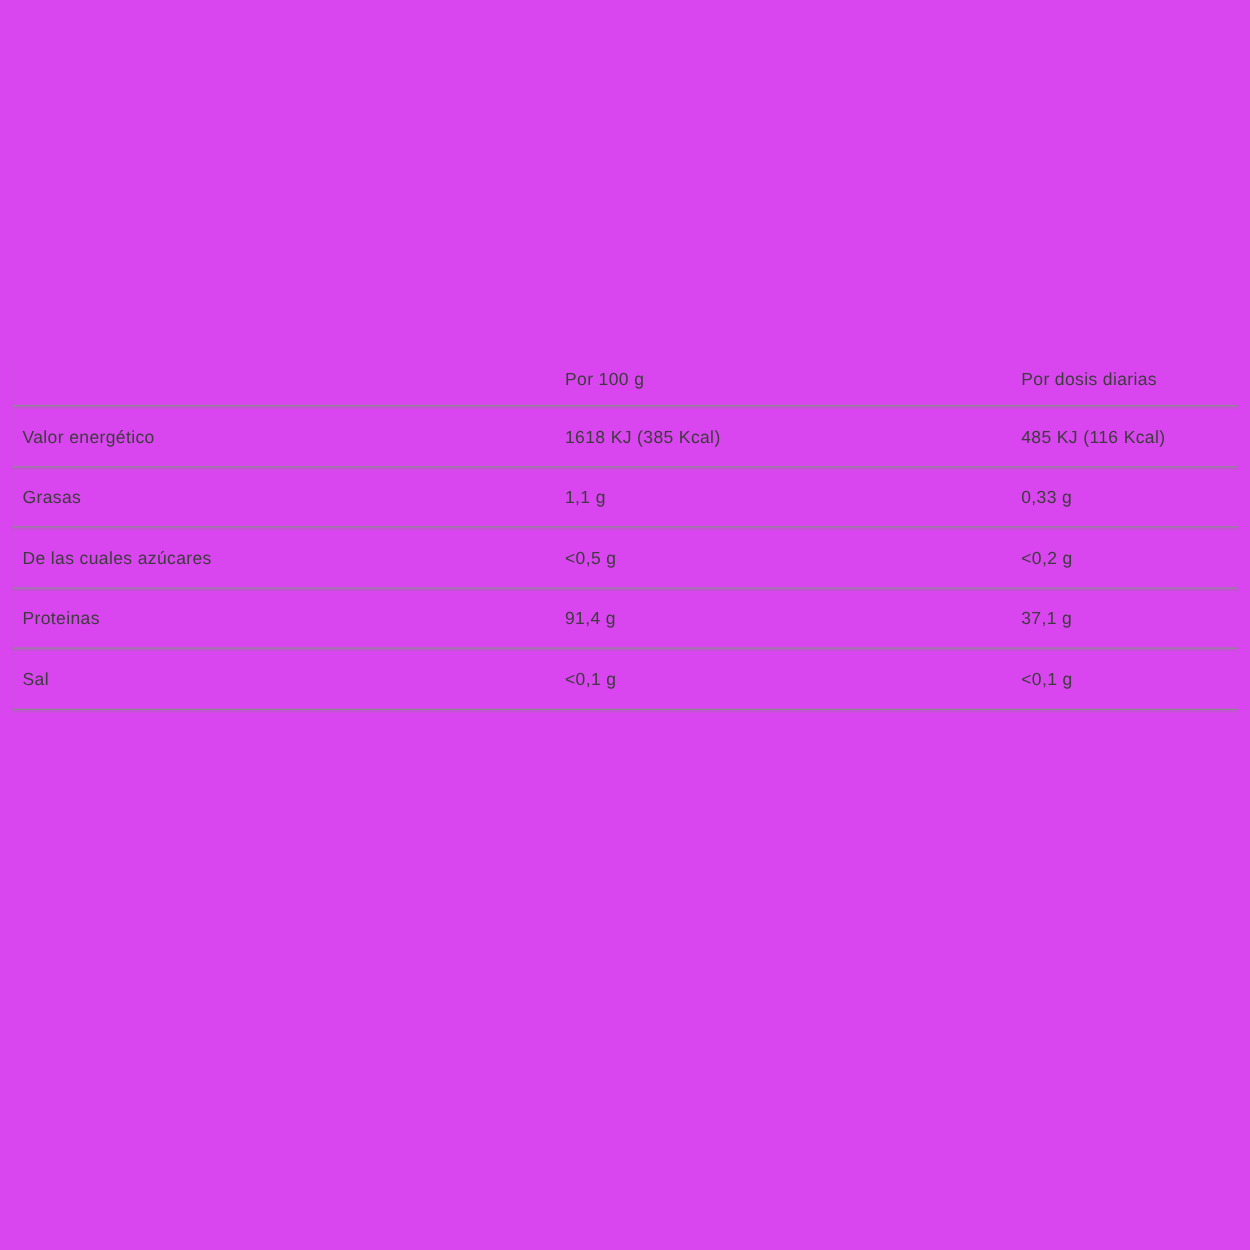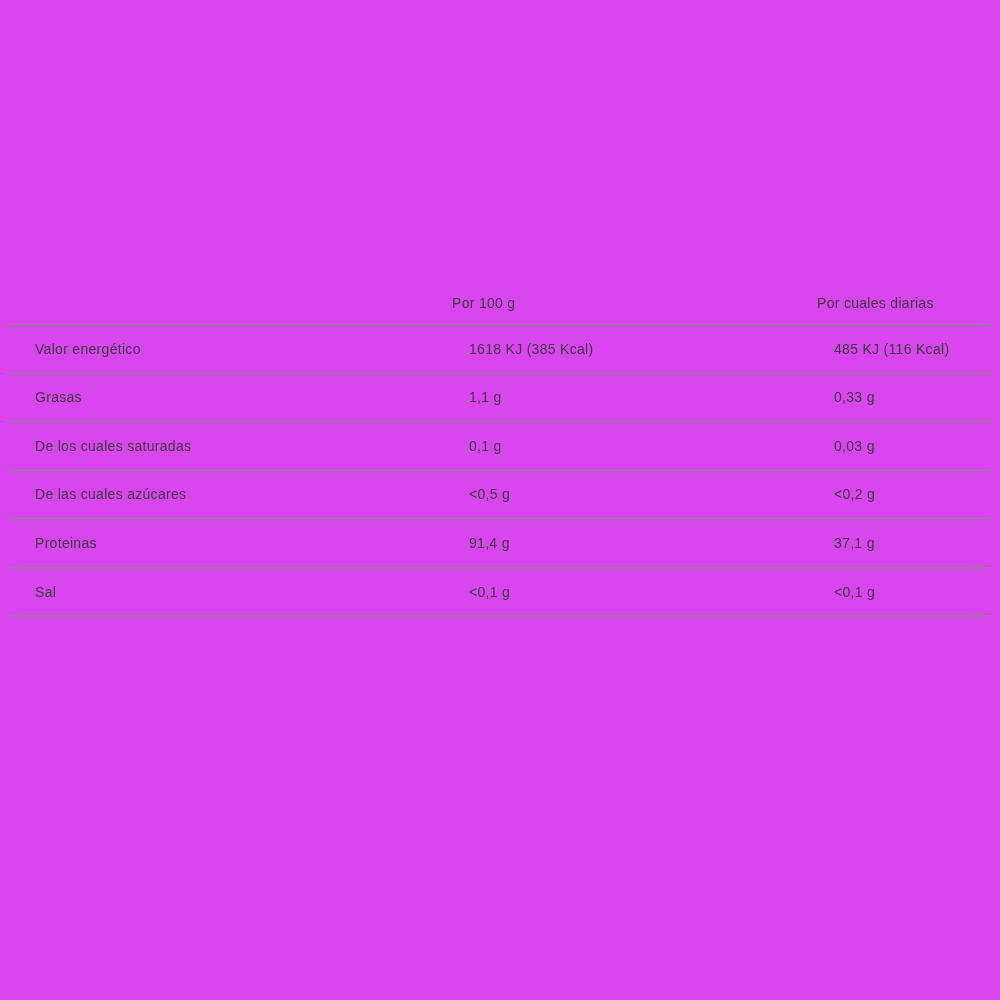--- a/index.html
+++ b/index.html
@@ -42,54 +42,48 @@
     height: 48.57px;
     box-sizing: border-box;
     border-bottom: 1px solid #8a8a8a;
     box-shadow: 0 2px 0 rgba(130,130,130,0.22);
   }
   .row .cell {
     position: absolute;
     top: 50%;
     transform: translateY(-50%);
     white-space: nowrap;
-    margin-left: 17px;
   }
   .c1 { left: 8px; }
   .c2 { left: 442px; }
   .c3 { left: 807px; }
 </style>
 </head>
 <body>
 
 <div class="page">
   <div class="nutrition-table">
 
     <div class="hrow">
       <span class="cell c2">Por 100 g</span>
-      <span class="cell c3">Por cuales diarias</span>
+      <span class="cell c3">Por dosis diarias</span>
     </div>
 
     <div class="row">
       <span class="cell c1">Valor energético</span>
       <span class="cell c2">1618 KJ (385 Kcal)</span>
       <span class="cell c3">485 KJ (116 Kcal)</span>
     </div>
 
     <div class="row">
       <span class="cell c1">Grasas</span>
       <span class="cell c2">1,1 g</span>
       <span class="cell c3">0,33 g</span>
     </div>
 
-    <div class="row">
-      <span class="cell c1">De los cuales saturadas</span>
-      <span class="cell c2">0,1 g</span>
-      <span class="cell c3">0,03 g</span>
-    </div>
 
 
     <div class="row">
       <span class="cell c1">De las cuales azúcares</span>
       <span class="cell c2">&lt;0,5 g</span>
       <span class="cell c3">&lt;0,2 g</span>
     </div>
 
     <div class="row">
       <span class="cell c1">Proteinas</span>

